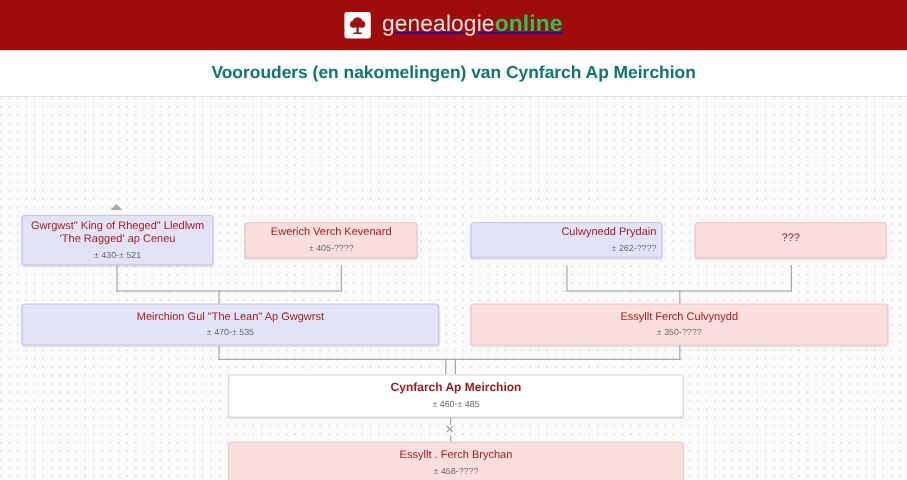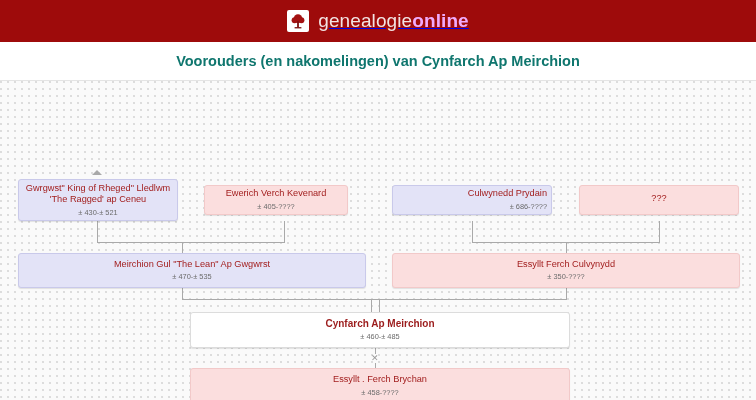--- a/index.html
+++ b/index.html
@@ -37,21 +37,21 @@
     align-items: center;
     justify-content: center;
   }
   #brand-mark svg { display: block; }
   #brand-text {
     font-size: 19px;
     color: #f2e3e3;
     letter-spacing: .1px;
     white-space: nowrap;
   }
-  #brand-text .bold { font-weight: bold; color: #f0abfc; }
+  #brand-text .bold { font-weight: bold; color: #22c55e; }
 
   
   #title-bar {
     height: 39px;
     background: #ffffff;
     border-bottom: 1px solid #e4e4e4;
     display: flex;
     align-items: center;
     justify-content: center;
   }
@@ -180,21 +180,21 @@
     <span class="pdate">± 430-± 521</span>
   </div>
 
   <div class="pbox female" style="left:204px; top:104px; width:144px; height:30px;justify-content:space-between;">
     <span class="pname">Ewerich Verch Kevenard</span>
     <span class="pdate">± 405-????</span>
   </div>
 
   <div class="pbox male" style="left:392px; top:104px; width:160px; height:30px;align-items:flex-end;">
     <span class="pname">Culwynedd Prydain</span>
-    <span class="pdate">± 686-????</span>
+    <span class="pdate">± 262-????</span>
   </div>
 
   <div class="pbox female" style="left:579px; top:104px; width:160px; height:30px;">
     <span class="pname">???</span>
     <span class="pdate"></span>
   </div>
 
   <div class="pbox male" style="left:18px; top:172px; width:348px; height:35px;">
     <span class="pname">Meirchion Gul "The Lean" Ap Gwgwrst</span>
     <span class="pdate">± 470-± 535</span>

